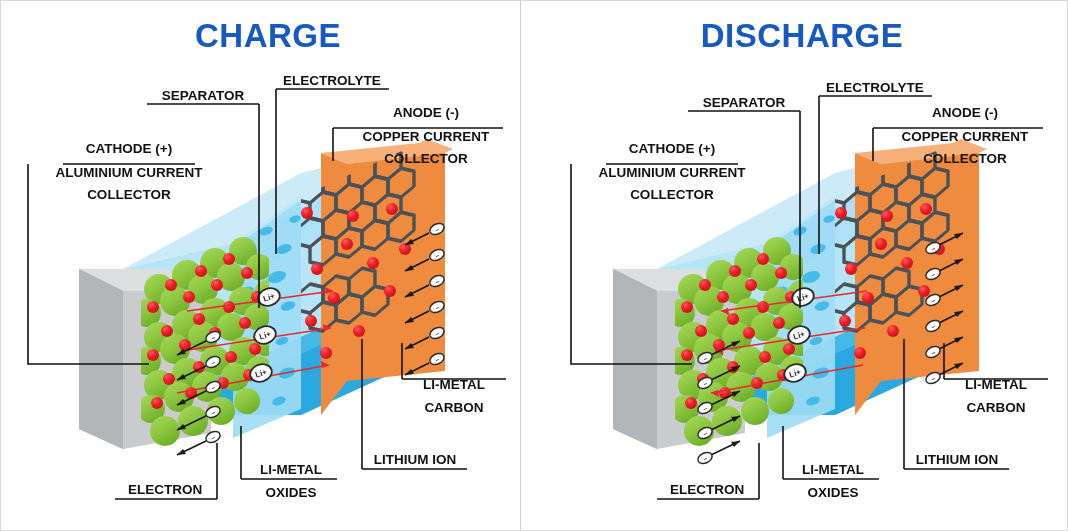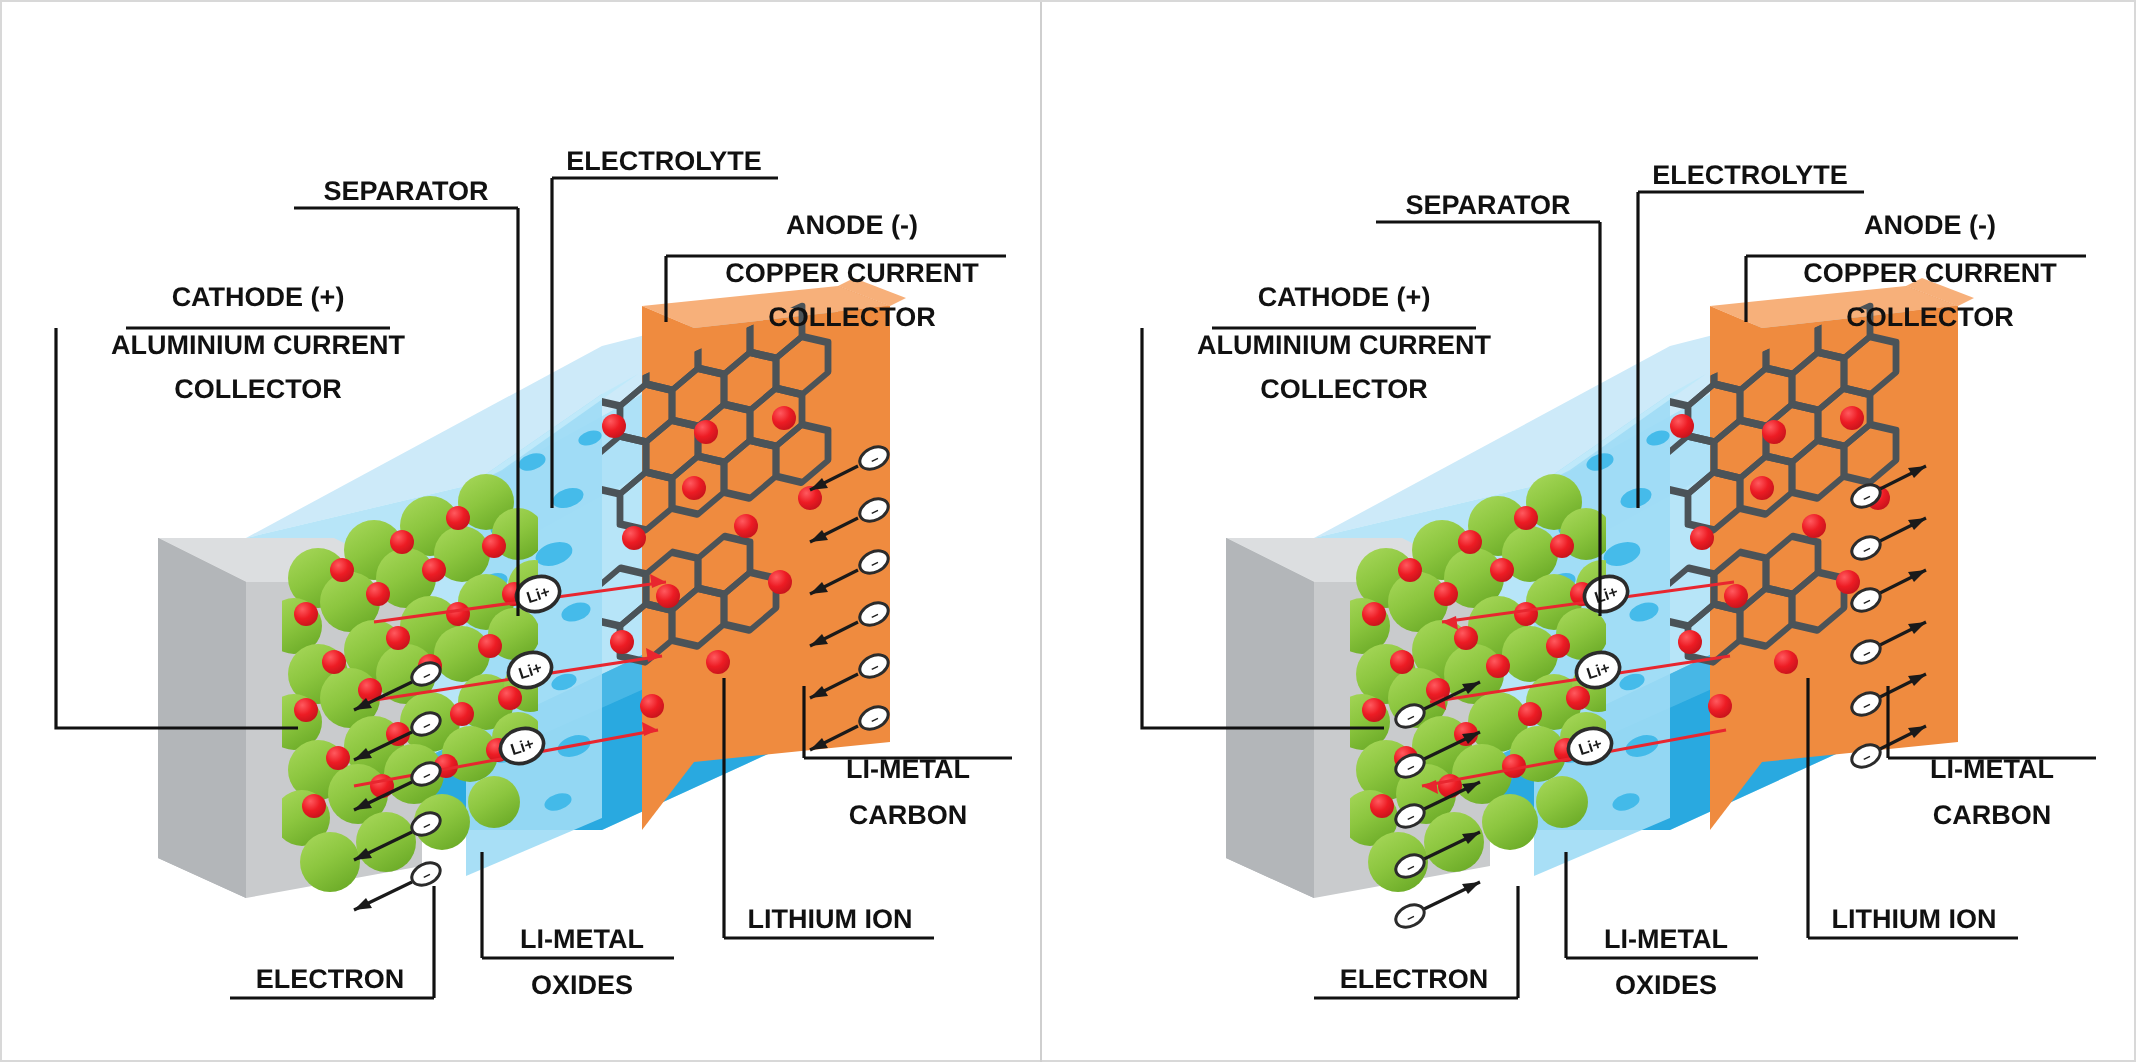--- a/index.html
+++ b/index.html
@@ -42,20 +42,21 @@
   .elbl{font-family:"Liberation Sans", sans-serif;font-size:7px;font-weight:bold;fill:#1a1a1a;}
 </style>
 </head>
 <body>
 
 <div id="frame">
 
   <div class="divider"></div>
 
   <div class="panel" id="panel-charge">
+    <div class="title">CHARGE</div>
 
     <svg class="stage" viewBox="0 0 534 531">
       <defs>
         <linearGradient id="c-green" x1="0" y1="0" x2="0.6" y2="1">
           <stop offset="0" stop-color="#a9d95c"></stop>
             <stop offset="0.55" stop-color="#8cc63f"></stop>
             <stop offset="1" stop-color="#6fae2a"></stop>
         </linearGradient>
         <radialGradient id="c-red" cx="0.35" cy="0.3" r="0.8">
           <stop offset="0" stop-color="#ff5a5f"></stop>
@@ -369,20 +370,21 @@
 
       <g>
         <path class="leader" d="M216,442 L216,498"></path>
         <line class="ul" x1="114" y1="498" x2="216" y2="498"></line>
         <text class="lbl" x="164" y="493" text-anchor="middle">ELECTRON</text>
       </g>
     </svg>
   </div>
 
   <div class="panel" id="panel-discharge">
+    <div class="title">DISCHARGE</div>
 
     <svg class="stage" viewBox="0 0 534 531">
       <defs>
         <linearGradient id="d-green" x1="0" y1="0" x2="0.6" y2="1">
           <stop offset="0" stop-color="#a9d95c"></stop>
             <stop offset="0.55" stop-color="#8cc63f"></stop>
             <stop offset="1" stop-color="#6fae2a"></stop>
         </linearGradient>
         <radialGradient id="d-red" cx="0.35" cy="0.3" r="0.8">
           <stop offset="0" stop-color="#ff5a5f"></stop>

